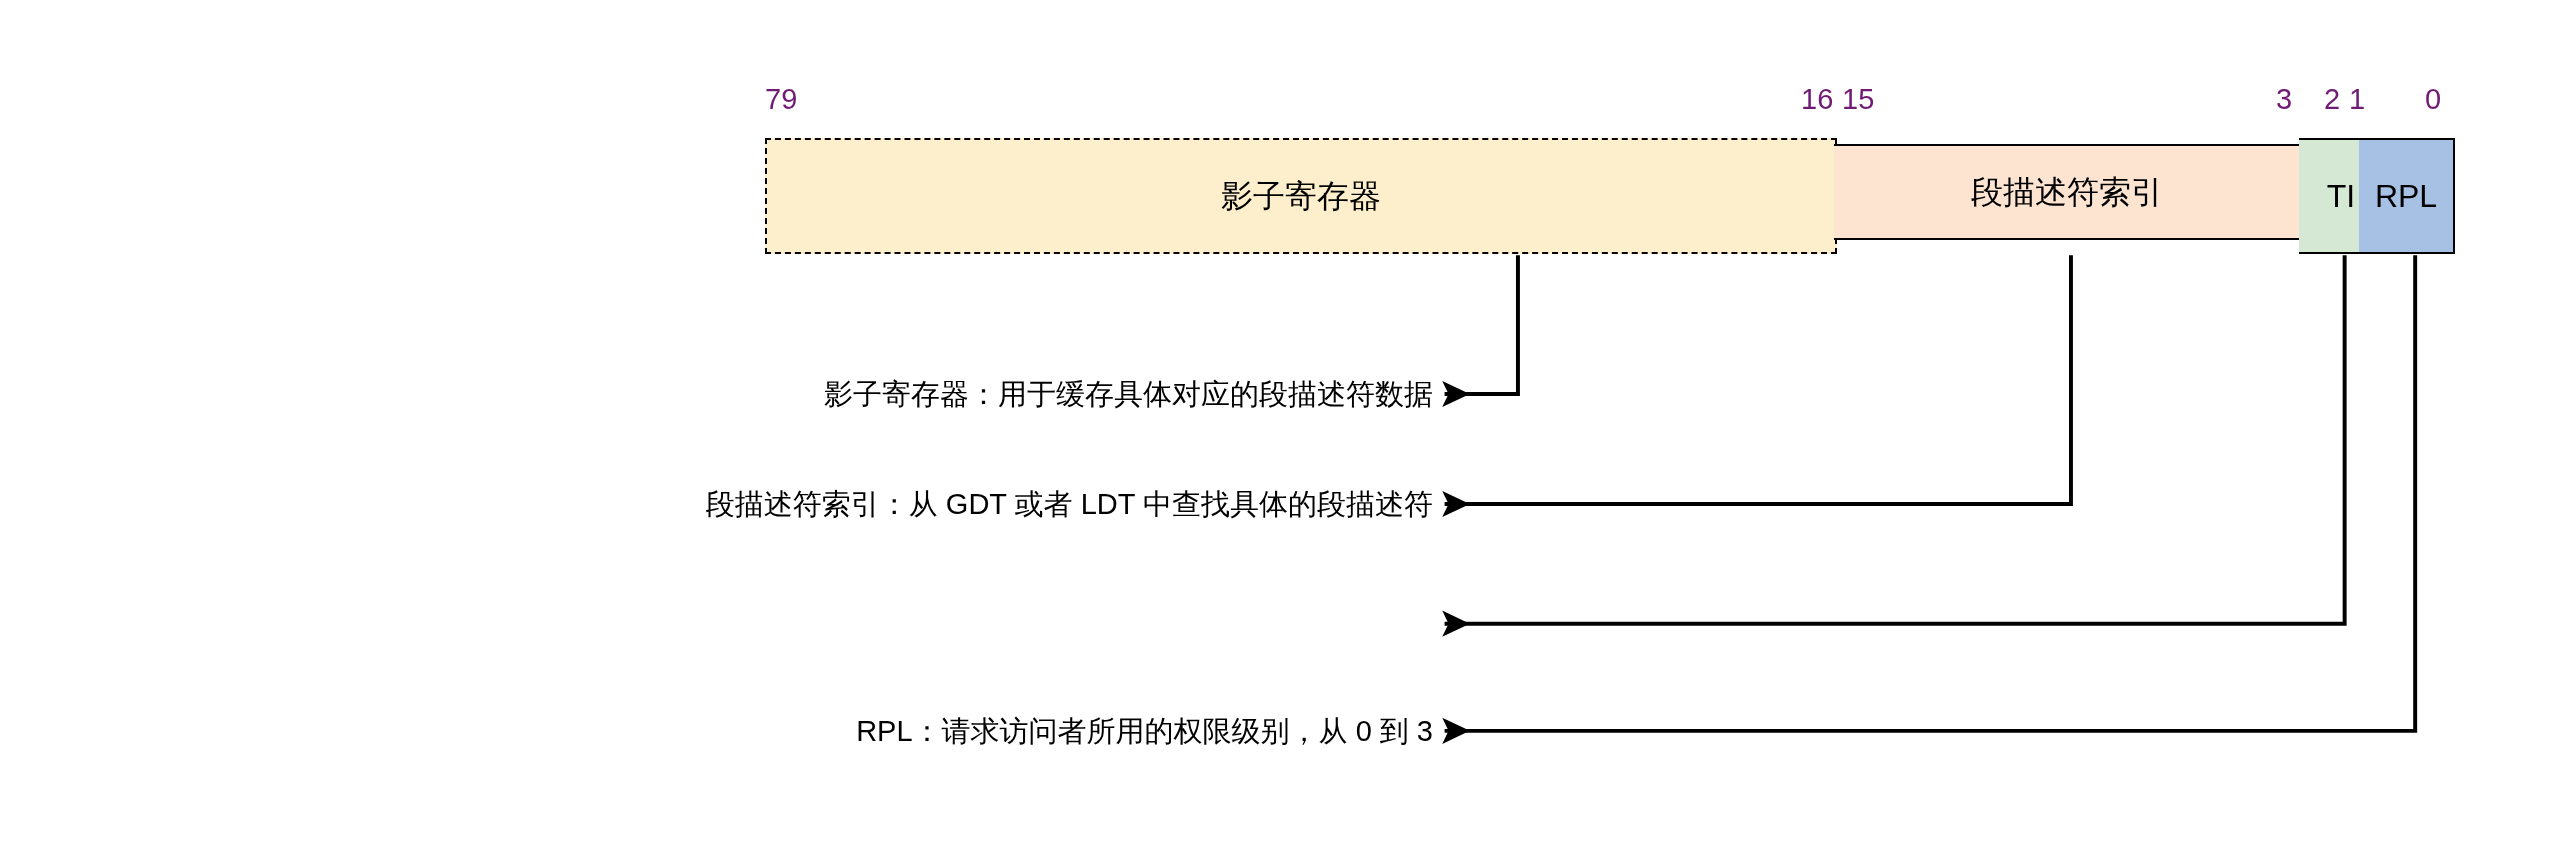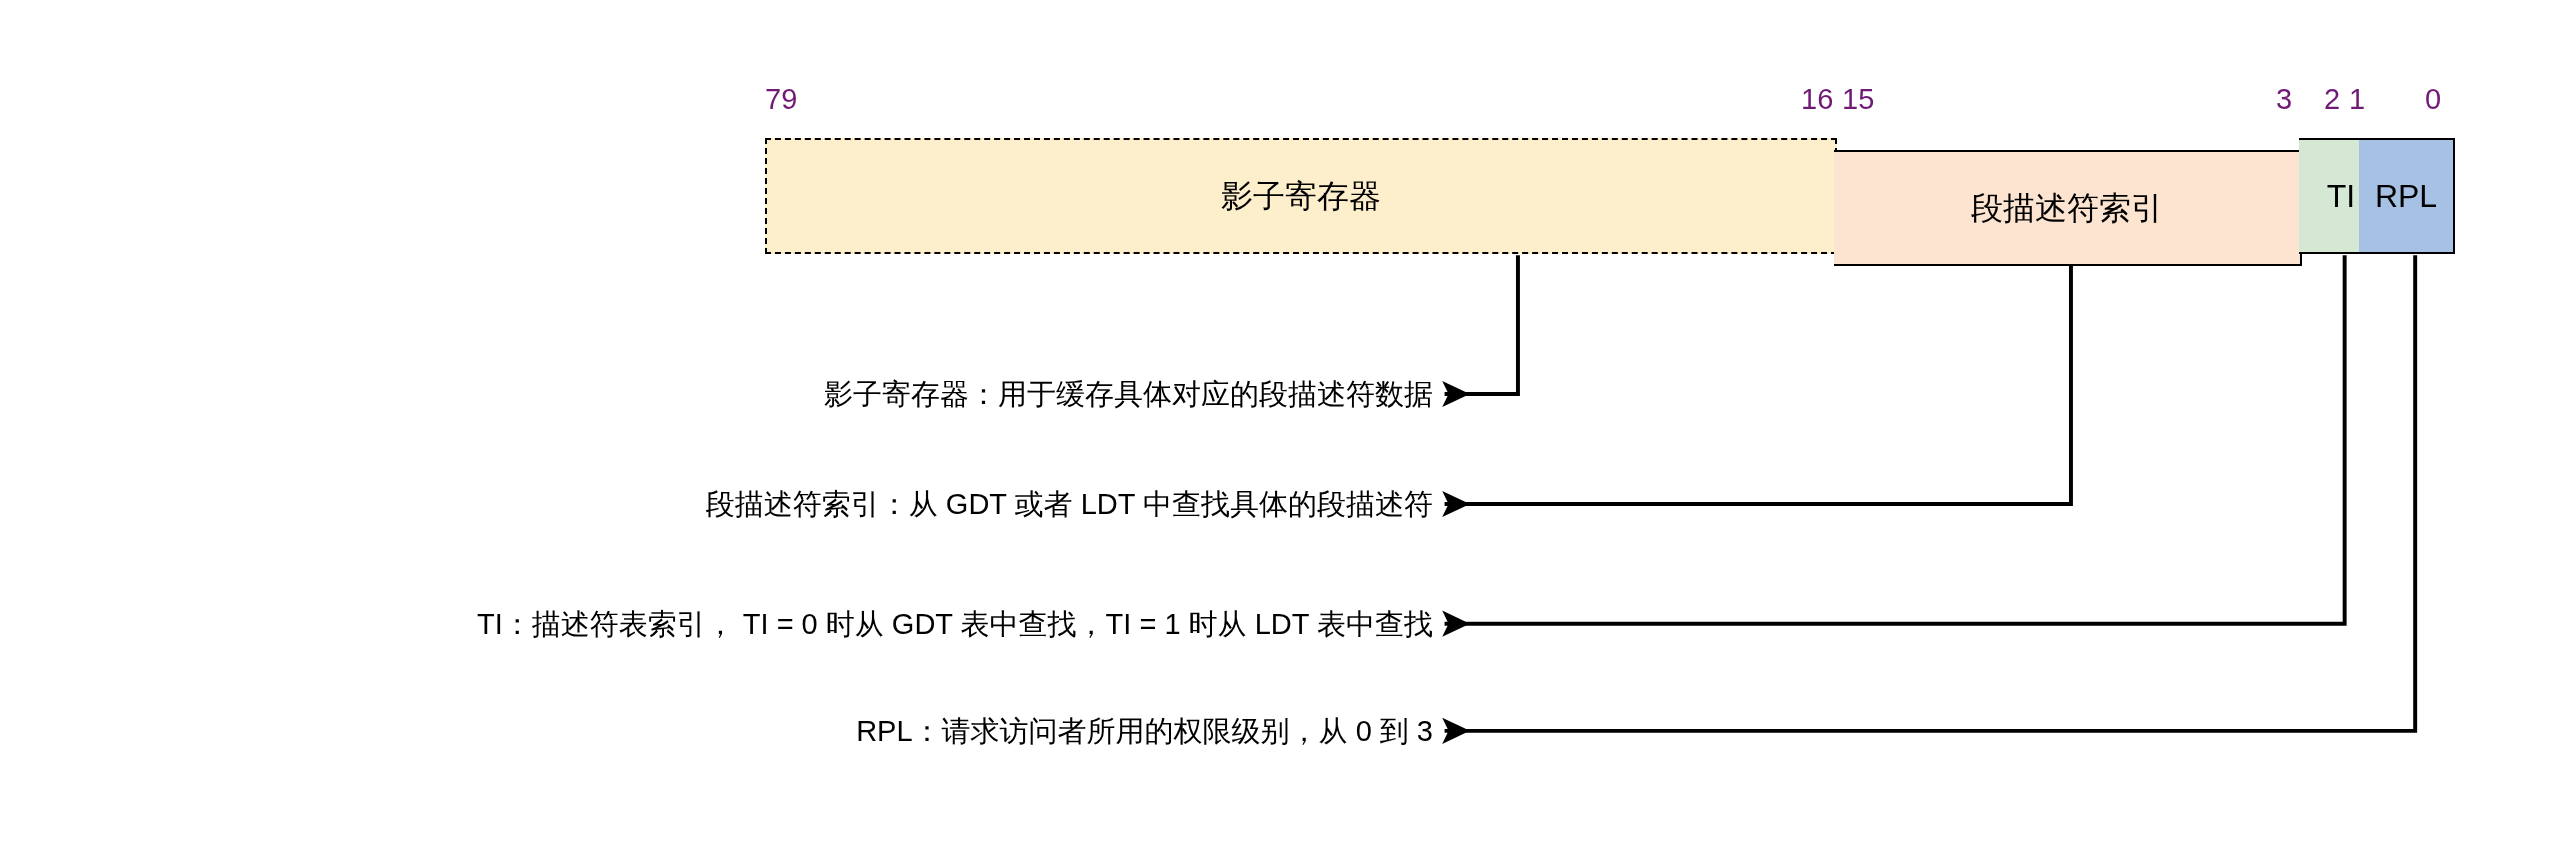--- a/index.html
+++ b/index.html
@@ -107,34 +107,33 @@
   <span class="bit-label" style="left:1842px; top:85px;">15</span>
   <span class="bit-label" style="left:2276px; top:85px;">3</span>
   <span class="bit-label" style="left:2324px; top:85px;">2</span>
   <span class="bit-label" style="left:2349px; top:85px;">1</span>
   <span class="bit-label" style="left:2425px; top:85px;">0</span>
 
   <div class="field field-shadow" style="left:765px; top:138px; width:1072px; height:116px;">
     <span>影子寄存器</span>
   </div>
 
-  <div class="field field-index" style="left:1834px; top:150px; width:468px; height:116px;">
+  <div class="field field-index" style="left:1834px; top:144px; width:468px; height:96px;">
     <span>段描述符索引</span>
   </div>
 
   <div class="field field-ti" style="left:2299px; top:138px; width:62px; height:116px;">
     <span>TI</span>
   </div>
 
   <div class="field field-rpl" style="left:2359px; top:138px; width:96px; height:116px;">
     <span>RPL</span>
   </div>
 
   <div class="annotation" style="left:0px; width:1433px; top:504px;">段描述符索引：从 GDT 或者 LDT 中查找具体的段描述符</div>
 
   <div class="annotation" style="left:0px; width:1433px; top:394px;">影子寄存器：用于缓存具体对应的段描述符数据</div>
 
-  <div class="annotation" style="left:0px; width:1433px; top:624px;">TI：描述符表索引， TI = 0 时从 GDT 表中查找，TI = 1 时从 LDT 表中查找</div>
 
   <div class="annotation" style="left:0px; width:1433px; top:731px;">RPL：请求访问者所用的权限级别，从 0 到 3</div>
 
 </div>
 
 
 </body></html>

